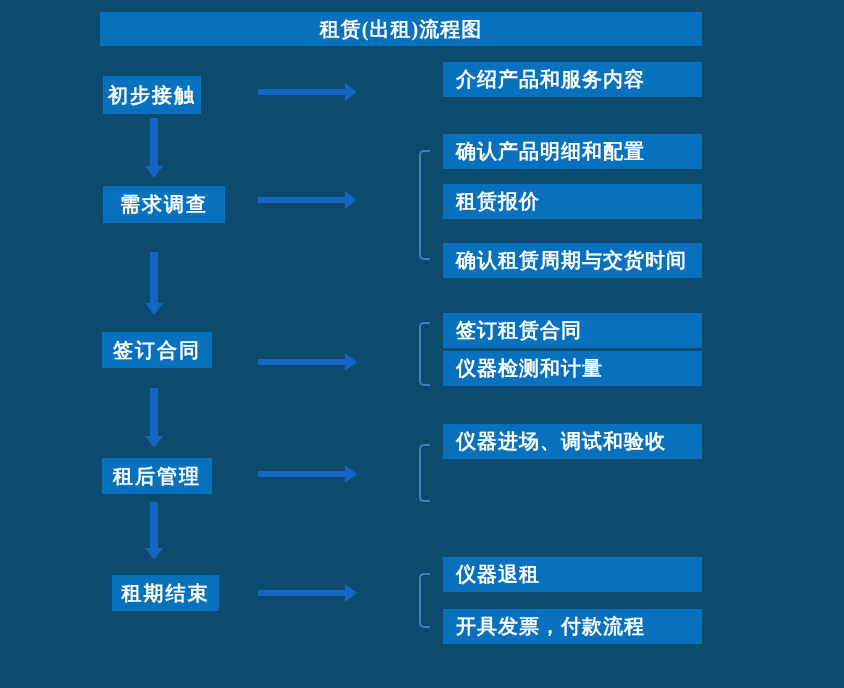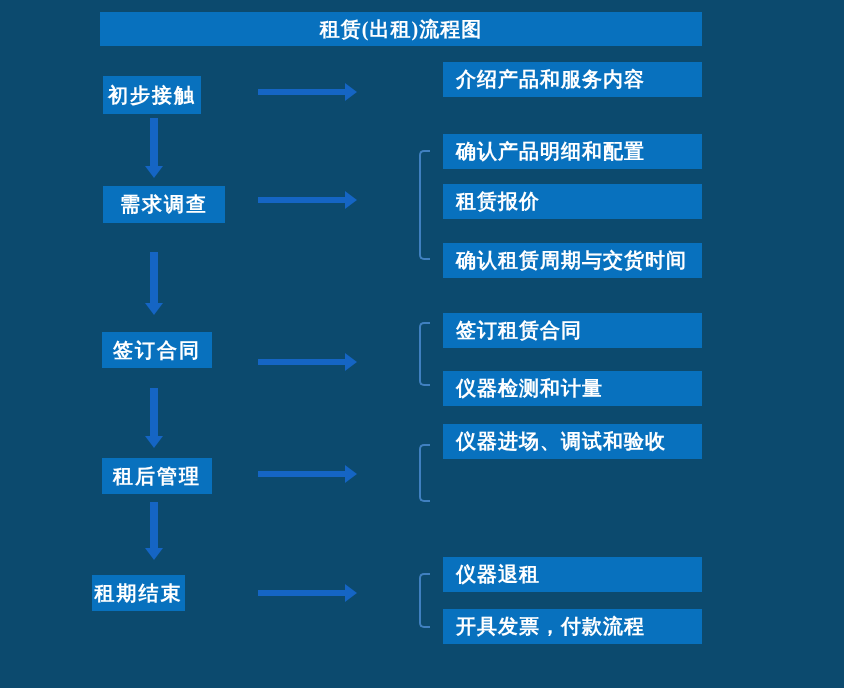--- a/index.html
+++ b/index.html
@@ -25,37 +25,37 @@
   .lbox {
     position: absolute; background: var(--box-fill);
     display: flex; align-items: center; justify-content: center;
     color: var(--box-text); font-size: 20px; font-weight: bold; letter-spacing: 2px;
     white-space: nowrap;
   }
   .l1 { left: 103px; top: 76px;  width: 98px; height: 38px; }
   .l2 { left: 103px; top: 186px; width: 122px; height: 37px; }
   .l3 { left: 102px; top: 332px; width: 110px; height: 36px; }
   .l4 { left: 102px; top: 458px; width: 110px; height: 36px; }
-  .l5 { left: 92px; top: 575px; width: 93px; height: 36px; }
+  .l5 { left: 112px; top: 575px; width: 107px; height: 36px; }
 
   
   .rbox {
     position: absolute; left: 443px; width: 259px; height: 35px;
     background: var(--box-fill);
     display: flex; align-items: center;
     padding-left: 13px; box-sizing: border-box;
     color: var(--box-text); font-size: 20px; font-weight: bold; letter-spacing: 1px;
     white-space: nowrap;
   }
   .r1  { top: 62px;  }
   .r2  { top: 134px; }
   .r3  { top: 184px; }
   .r4  { top: 243px; }
   .r5  { top: 313px; }
-  .r6  { top: 371px; }
+  .r6  { top: 351px; }
   .r7  { top: 424px; }
   .r8  { top: 490px; }
   .r9  { top: 557px; }
   .r10 { top: 609px; }
 
   
   .varrow { position: absolute; left: 145px; width: 18px; }
   .v1 { top: 118px; height: 60px; }
   .v2 { top: 252px; height: 63px; }
   .v3 { top: 388px; height: 60px; }

